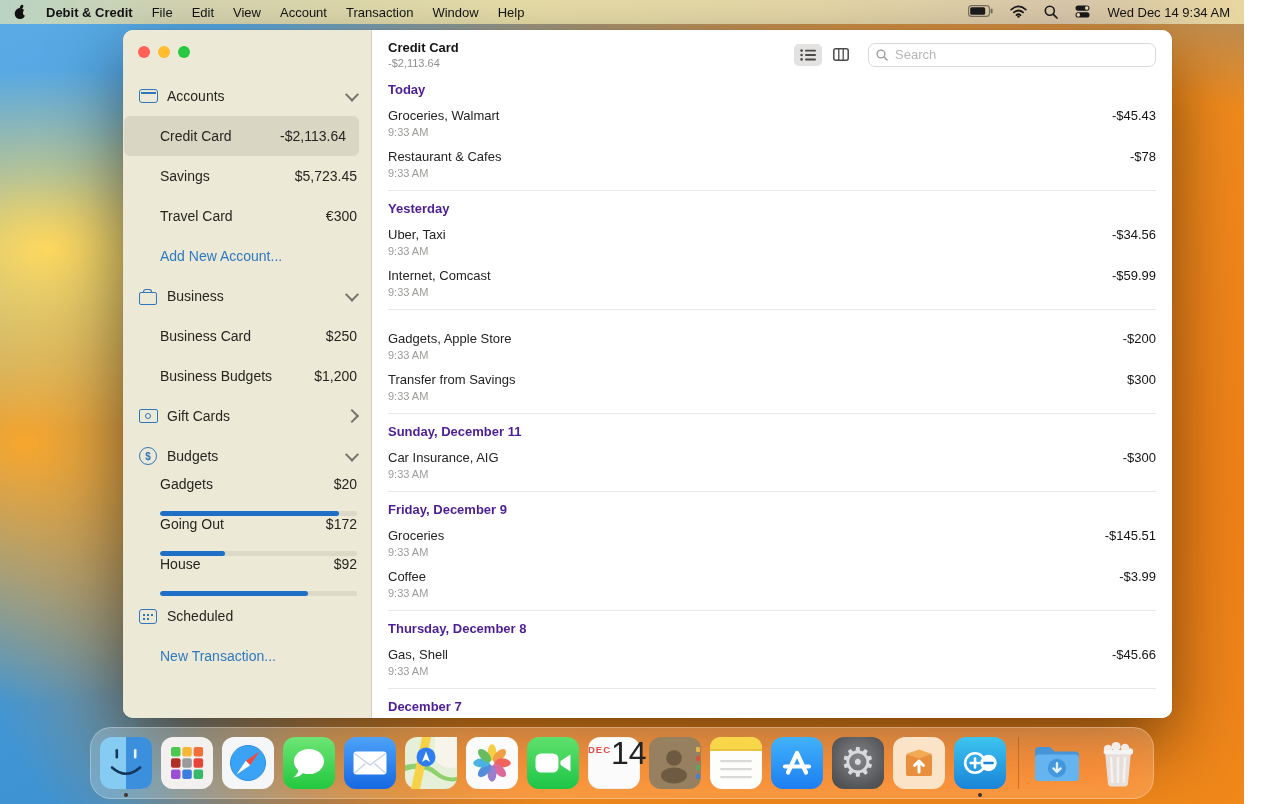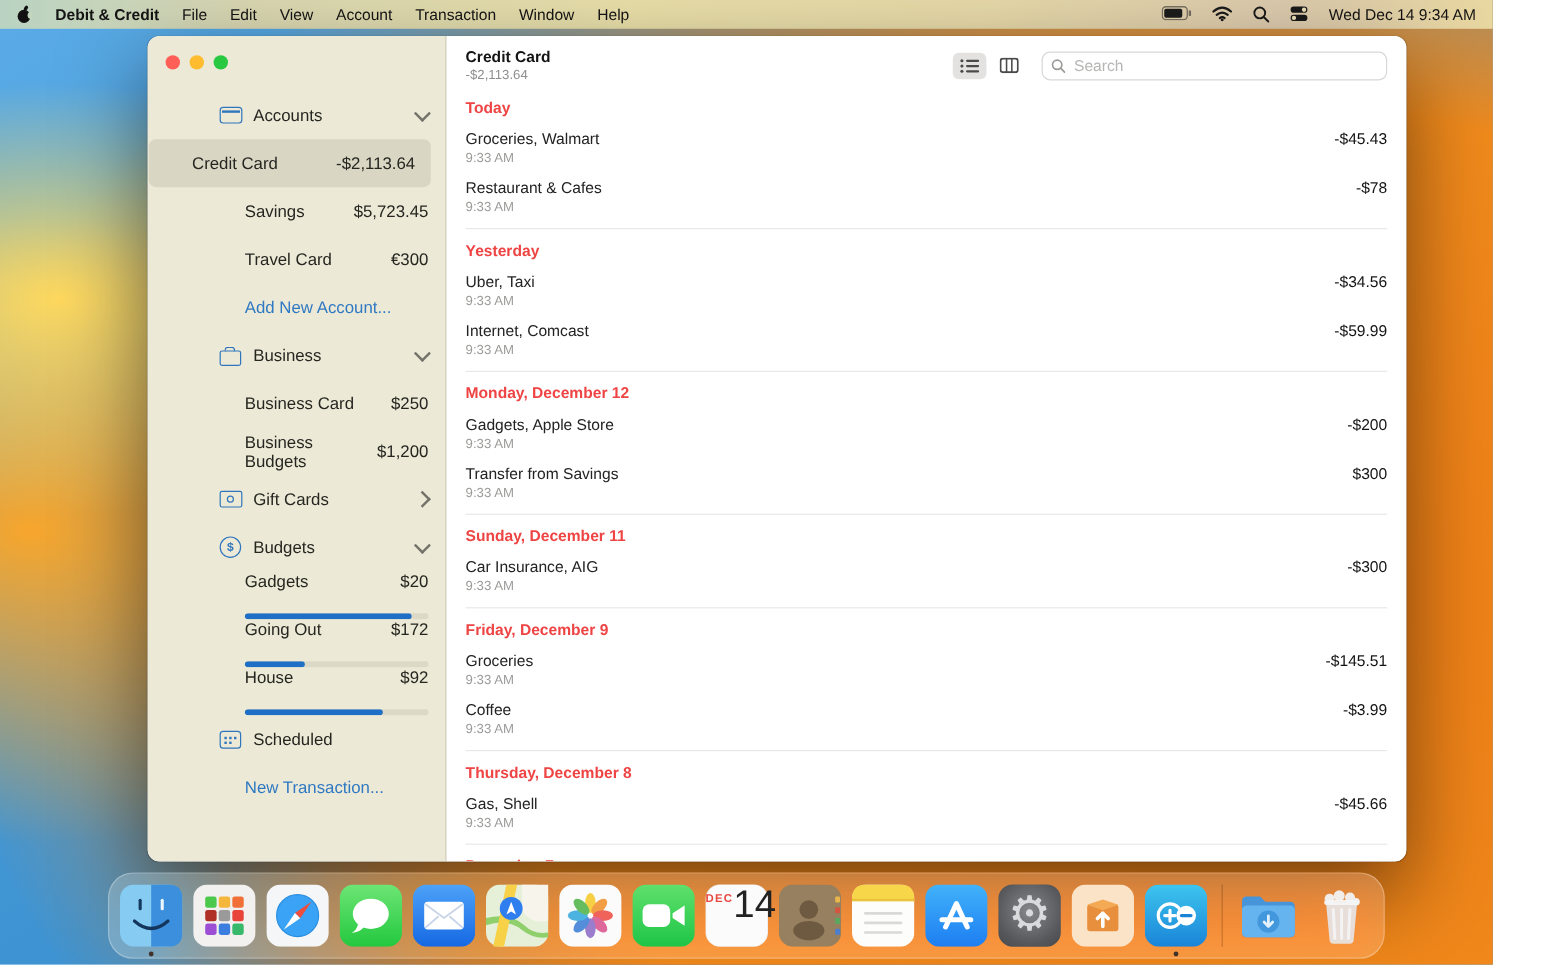--- a/index.html
+++ b/index.html
@@ -25,21 +25,21 @@
   
   .window{position:absolute;left:123px;top:30px;width:1049px;height:688px;border-radius:10px;
     overflow:hidden;display:flex;background:#fff;
     box-shadow:0 28px 70px rgba(0,0,0,.5),0 0 1px rgba(0,0,0,.35);}
   .sidebar{position:relative;width:249px;flex:0 0 249px;background:#ece9d7;
     border-right:1px solid #d2cfbd;padding-top:46px;box-sizing:border-box;}
   .traffic{position:absolute;top:16px;left:15px;display:flex;gap:8px;}
   .tl{width:12px;height:12px;border-radius:50%;}
   .tl.red{background:#ff5f57;} .tl.yel{background:#febc2e;} .tl.grn{background:#28c840;}
 
-  .srow{height:40px;display:flex;align-items:center;box-sizing:border-box;font-size:14px;color:#262620;margin-left:44px;}
+  .srow{height:40px;display:flex;align-items:center;box-sizing:border-box;font-size:14px;color:#262620;}
   .shead{padding:0 14px 0 15px;}
   .sicon{flex:0 0 20px;margin-right:9px;display:flex;align-items:center;justify-content:center;}
   .slabel{flex:1;}
   .chev{width:8px;height:8px;border-right:2px solid #73736a;border-bottom:2px solid #73736a;}
   .chev.down{transform:rotate(45deg) translate(-1px,-1px);}
   .chev.right{transform:rotate(-45deg);}
   .sitem{padding:0 14px 0 37px;justify-content:space-between;}
   .sitem.selected{background:#d9d6c4;border-radius:6px;margin:0 12px 0 1px;padding:0 13px 0 36px;}
   .ival{color:#262620;}
   .slink{padding:0 14px 0 37px;color:#2f79c2;}
@@ -72,21 +72,21 @@
   .tbtn.sel{background:#e4e2e0;}
   .searchbox{margin-left:13px;width:272px;height:22px;border:1px solid #d8d8d6;border-radius:7px;
     display:flex;align-items:center;padding:0 7px;background:#fff;}
   .searchbox input{border:none;outline:none;flex:1;font-size:13px;margin-left:5px;color:#b91c1c;
     font-family:"Liberation Sans","DejaVu Sans",sans-serif;background:transparent;}
   .searchbox input::placeholder{color:#b6b6b4;}
 
   .tlist{flex:1;padding:0 16px;overflow:hidden;}
   .group{border-top:1px solid #e8e8e6;padding:10px 0 11px;}
   .group:first-child{border-top:none;padding-top:7px;}
-  .gdate{margin:0;font-size:13px;font-weight:700;color:#ef4444;}
+  .gdate{margin:0;font-size:13px;font-weight:700;color:#4c1d95;}
   .trow{display:flex;justify-content:space-between;align-items:flex-start;margin-top:11px;}
   .tname{font-size:13px;color:#232323;}
   .ttime{font-size:11px;color:#9b9b99;margin-top:3px;}
   .tamt{font-size:13px;color:#141414;}
 
   
   .dock{position:absolute;left:50%;transform:translateX(-50%);bottom:5px;height:70px;
     display:flex;align-items:center;gap:9px;padding:0 9px;border-radius:21px;
     background:rgba(255,245,235,.24);border:1px solid rgba(255,255,255,.28);
     backdrop-filter:blur(22px) saturate(1.5);}
@@ -323,21 +323,20 @@
           <div class="trow">
             <div>
               <div class="tname">Internet, Comcast</div>
               <div class="ttime">9:33 AM</div>
             </div>
             <div class="tamt">-$59.99</div>
           </div>
         </section>
 
         <section class="group">
-          <h3 class="gdate">Monday, December 12</h3>
           <div class="trow">
             <div>
               <div class="tname">Gadgets, Apple Store</div>
               <div class="ttime">9:33 AM</div>
             </div>
             <div class="tamt">-$200</div>
           </div>
           <div class="trow">
             <div>
               <div class="tname">Transfer from Savings</div>

